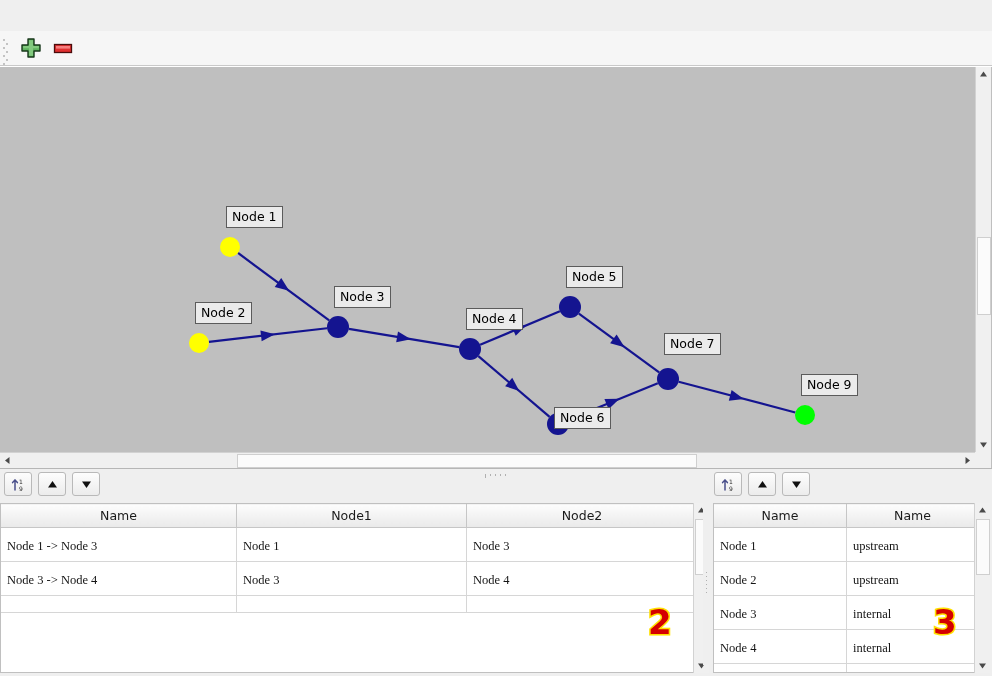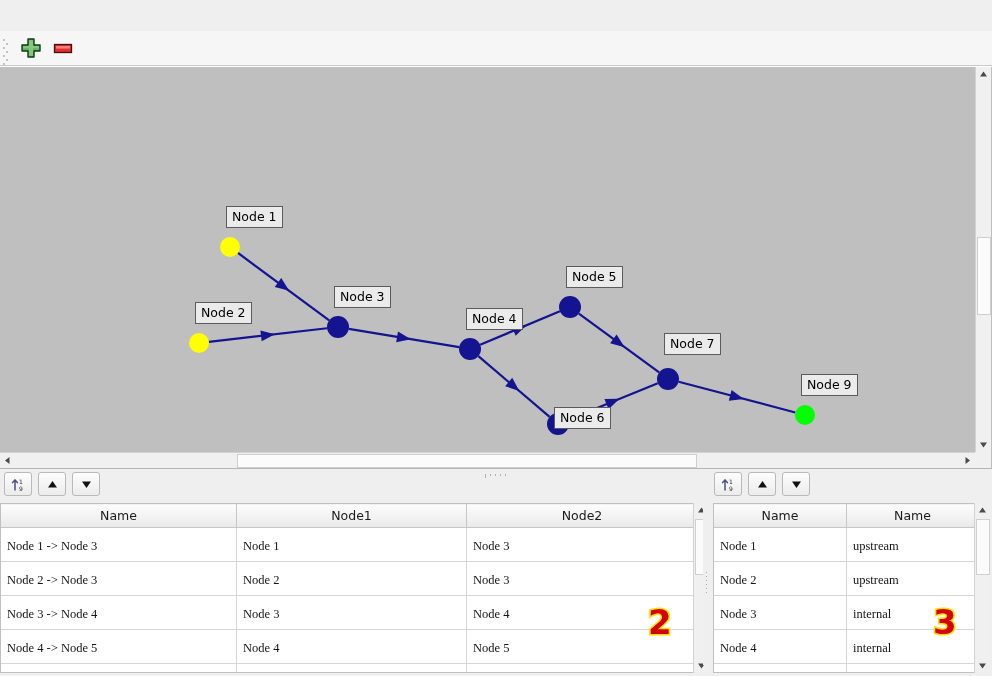--- a/index.html
+++ b/index.html
@@ -378,33 +378,23 @@
               <th>Node2</th>
             </tr>
           </thead>
         <tbody id="reaches-body">
             <tr>
               <td>Node 1 -&gt; Node 3</td>
               <td>Node 1</td>
               <td>Node 3</td>
             </tr>
             <tr>
-              <td>Node 2 -&gt; Node 3</td>
-              <td>Node 2</td>
-              <td>Node 3</td>
-            </tr>
-            <tr>
               <td>Node 3 -&gt; Node 4</td>
               <td>Node 3</td>
               <td>Node 4</td>
-            </tr>
-            <tr>
-              <td>Node 4 -&gt; Node 5</td>
-              <td>Node 4</td>
-              <td>Node 5</td>
             </tr>
             <tr>
               <td class="empty"></td>
               <td class="empty"></td>
               <td class="empty"></td>
             </tr>
           </tbody>
       </table>
       <div class="marker" style="left:645px; top:600px;"></div>
     </div>

